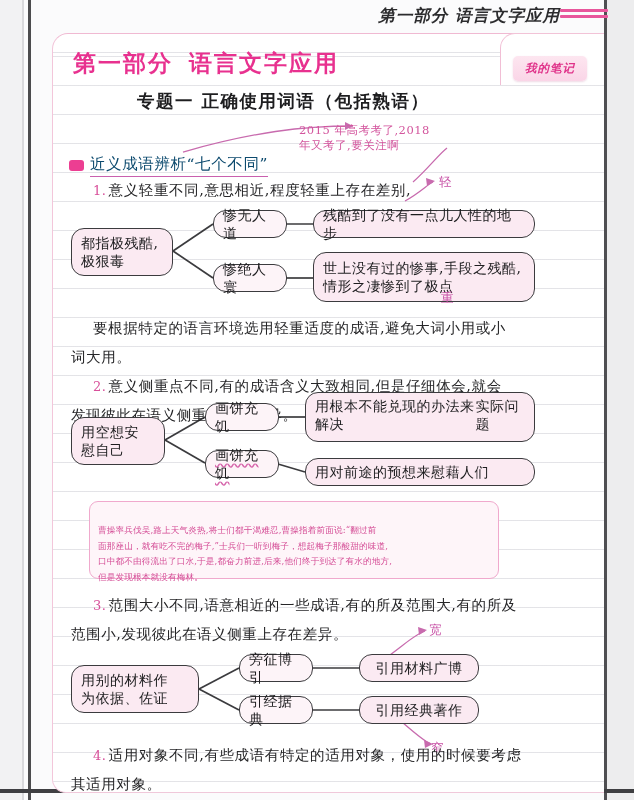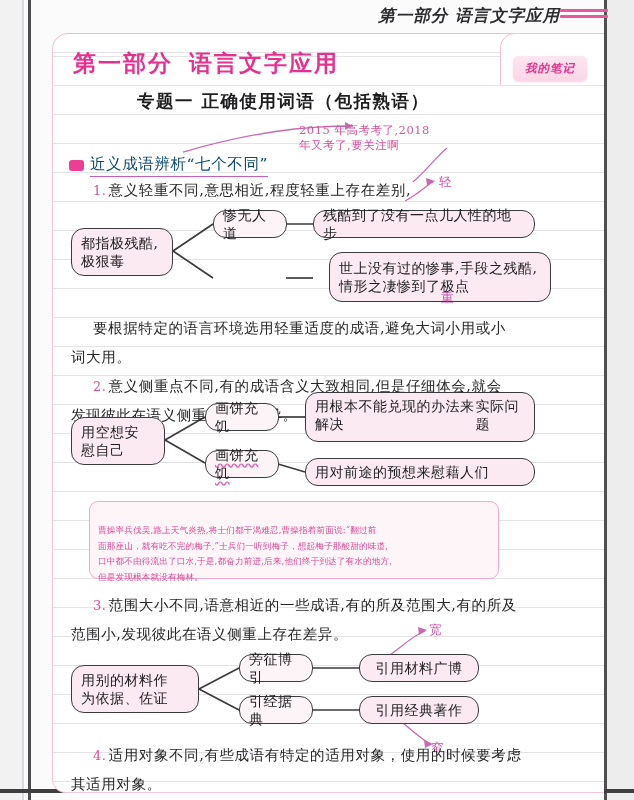--- a/index.html
+++ b/index.html
@@ -222,21 +222,24 @@
     <div class="mbox" style="left:18px;top:194px;width:102px;height:48px;flex-direction:column;align-items:flex-start;justify-content:center;">
       <span>都指极残酷,</span>
       <span>极狠毒</span>
     </div>
     <div class="mbox white" style="left:160px;top:176px;width:74px;height:28px;justify-content:center;">
       <span>惨无人道</span>
     </div>
     <div class="mbox" style="left:260px;top:176px;width:222px;height:28px;">
       <span>残酷到了没有一点儿人性的地步</span>
     </div>
-    <div class="mbox" style="left:276px;top:218px;width:222px;height:50px;flex-direction:column;align-items:flex-start;justify-content:center;">
+    <div class="mbox white" style="left:160px;top:230px;width:74px;height:28px;justify-content:center;">
+      <span>惨绝人寰</span>
+    </div>
+    <div class="mbox" style="left:260px;top:218px;width:222px;height:50px;flex-direction:column;align-items:flex-start;justify-content:center;">
       <span>世上没有过的惨事,手段之残酷,</span>
       <span>情形之凄惨到了极点</span>
     </div>
     <div class="arr-label" style="left:388px;top:256px;">重</div>
 
     <div class="body-line" style="left:40px;top:285px;">
       <span>要根据特定的语言环境选用轻重适度的成语,避免大词小用或小</span>
     </div>
     <div class="body-line" style="left:18px;top:314px;">
       <span>词大用。</span>

